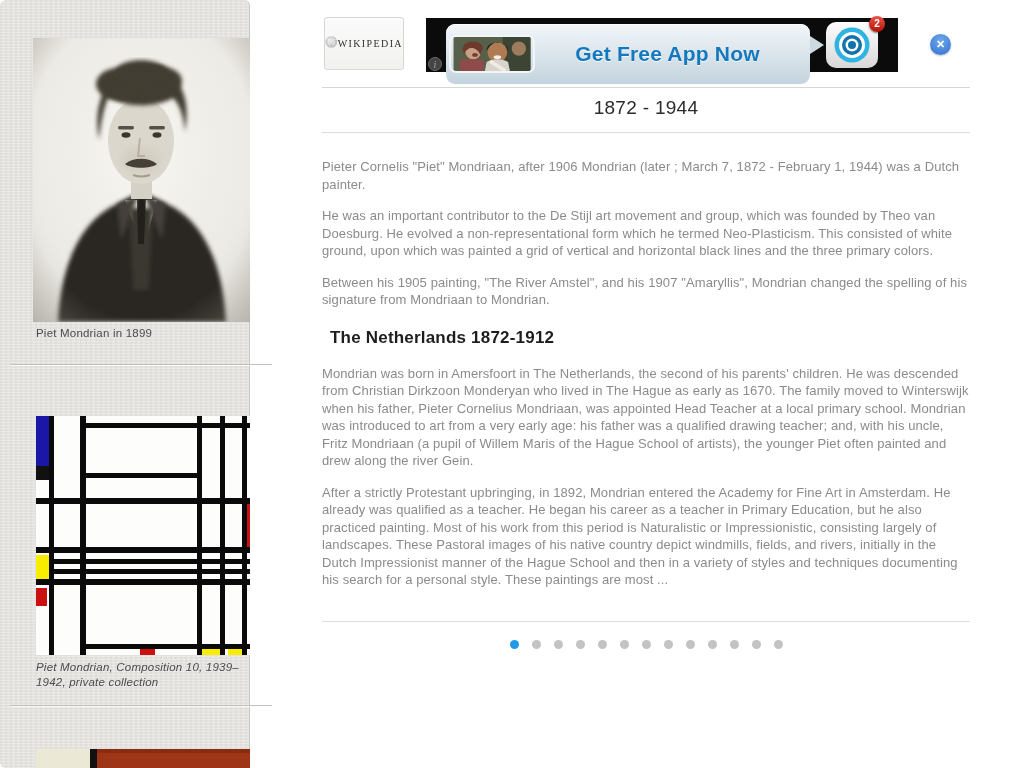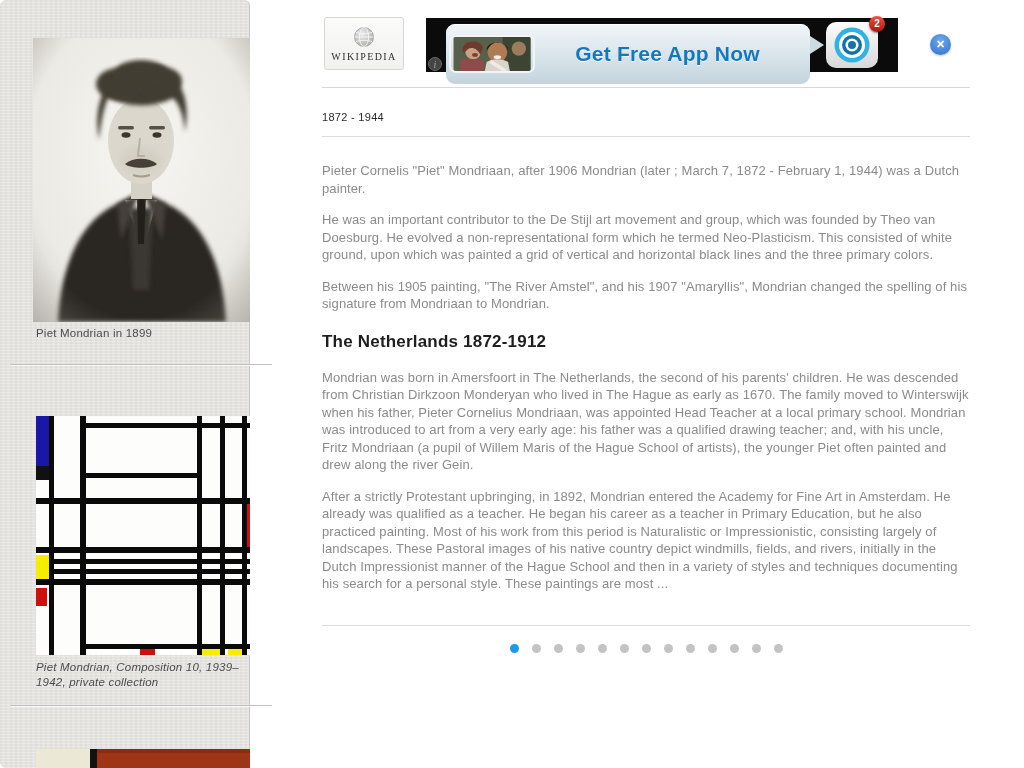--- a/index.html
+++ b/index.html
@@ -34,21 +34,21 @@
   .bottom-art { position:absolute; left:36px; top:749px; width:214px; height:19px; overflow:hidden; }
 
   
   .main { position:absolute; left:282px; top:0; width:742px; height:768px; background:#fff; }
   .header { position:relative; height:88px; margin:0 54px 0 40px; border-bottom:1px solid #d8d8d6; }
 
   .wiki-btn {
     position:absolute; left:2px; top:17px; width:80px; height:53px;
     background:linear-gradient(#fbfbfb,#f1f1ef);
     border:1px solid #d7d6d3; border-radius:3px;
-    display:flex; flex-direction:column; align-items:center; justify-content:center;
+    display:flex; flex-direction:row; align-items:center; justify-content:center;
     cursor:pointer;
   }
   .wiki-globe { width:22px; height:22px; margin-bottom:3px; }
   .wiki-label { font-family:"Liberation Serif", serif; font-size:10px; letter-spacing:1.4px; color:#2e2e2e; }
 
   .ad { position:absolute; left:104px; top:18px; width:472px; height:54px; background:#0b0b0b; cursor:pointer; }
   .ad-bubble {
     position:absolute; left:20px; top:6px; width:364px; height:60px; border-radius:9px;
     background:linear-gradient(#f2f6f9,#c3d4de);
     box-shadow:inset 0 1px 0 rgba(255,255,255,.9);
@@ -83,25 +83,25 @@
     color:#fff; font-size:11px; font-weight:bold; line-height:21px; text-align:center;
     box-shadow:0 1px 2px rgba(0,0,0,.25); cursor:pointer;
   }
 
   
   .content { margin:0 54px 0 40px; }
   .article-title {
     margin:45px 0 0; font-family:"DejaVu Serif","Liberation Serif",serif;
     font-size:39px; line-height:1; font-weight:normal; color:var(--accent,#2e9fe0); letter-spacing:.5px;
   }
-  .article-subtitle { margin-top:23px; font-size:11px; color:#2b2b2b; letter-spacing:.3px; }
+  .article-subtitle { margin-top:9px; font-size:19px; color:#2b2b2b; letter-spacing:.3px;text-align:center; }
   .title-rule { height:1px; background:#dcdcda; margin-top:13px; }
   .content p { font-size:13px; line-height:17.5px; color:#8b8b8b; margin:0 0 14px; letter-spacing:.1px; }
   .content p.first { margin-top:25px; }
-  .section-heading { font-size:17px; color:#1e1e1e; margin:19px 0 17px; font-weight:bold; letter-spacing:.2px; }
+  .section-heading { font-size:17px; color:#1e1e1e; margin:19px 8px 17px; font-weight:bold; letter-spacing:.2px; }
   .footer-rule { height:1px; background:#dcdcda; margin-top:32px; }
   .dots { display:flex; justify-content:center; gap:13px; margin-top:18px; }
   .dot { width:9px; height:9px; border-radius:50%; background:#c3c3c3; cursor:pointer; }
   .dot.active { background:var(--dot-active,#1f9ae8); }
 </style>
 </head>
 <body>
 
 <div class="sidebar">
 

